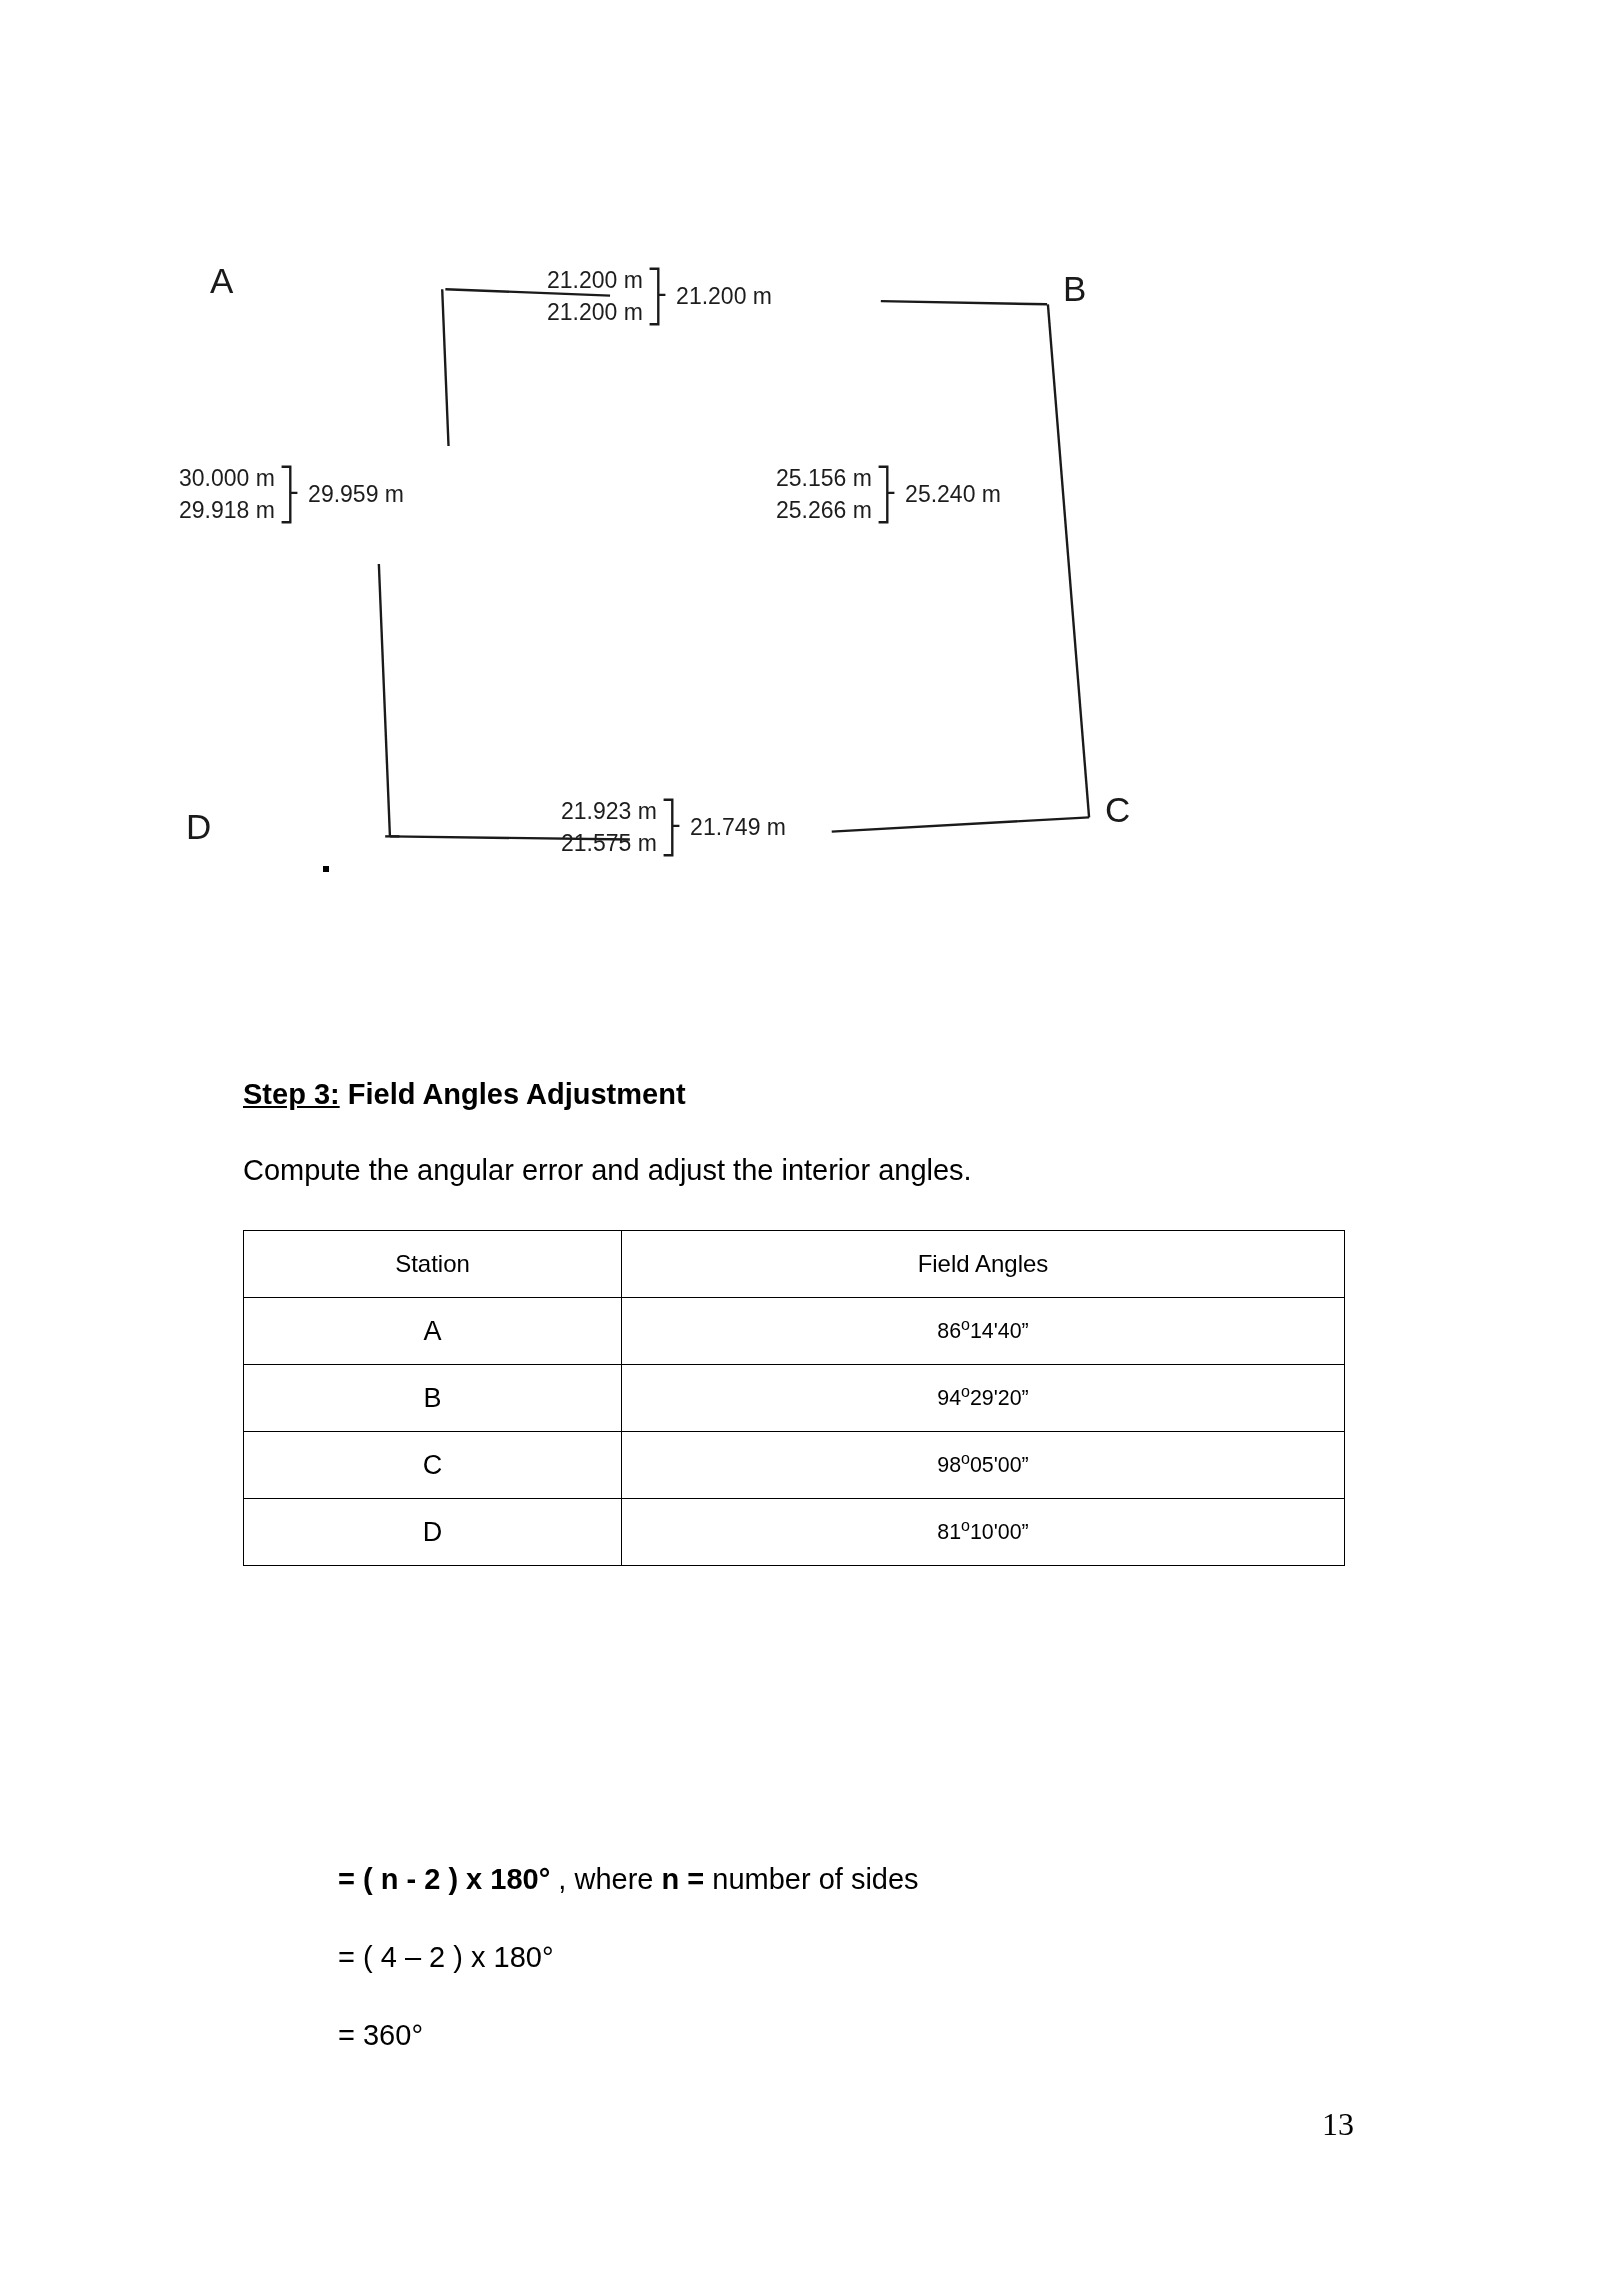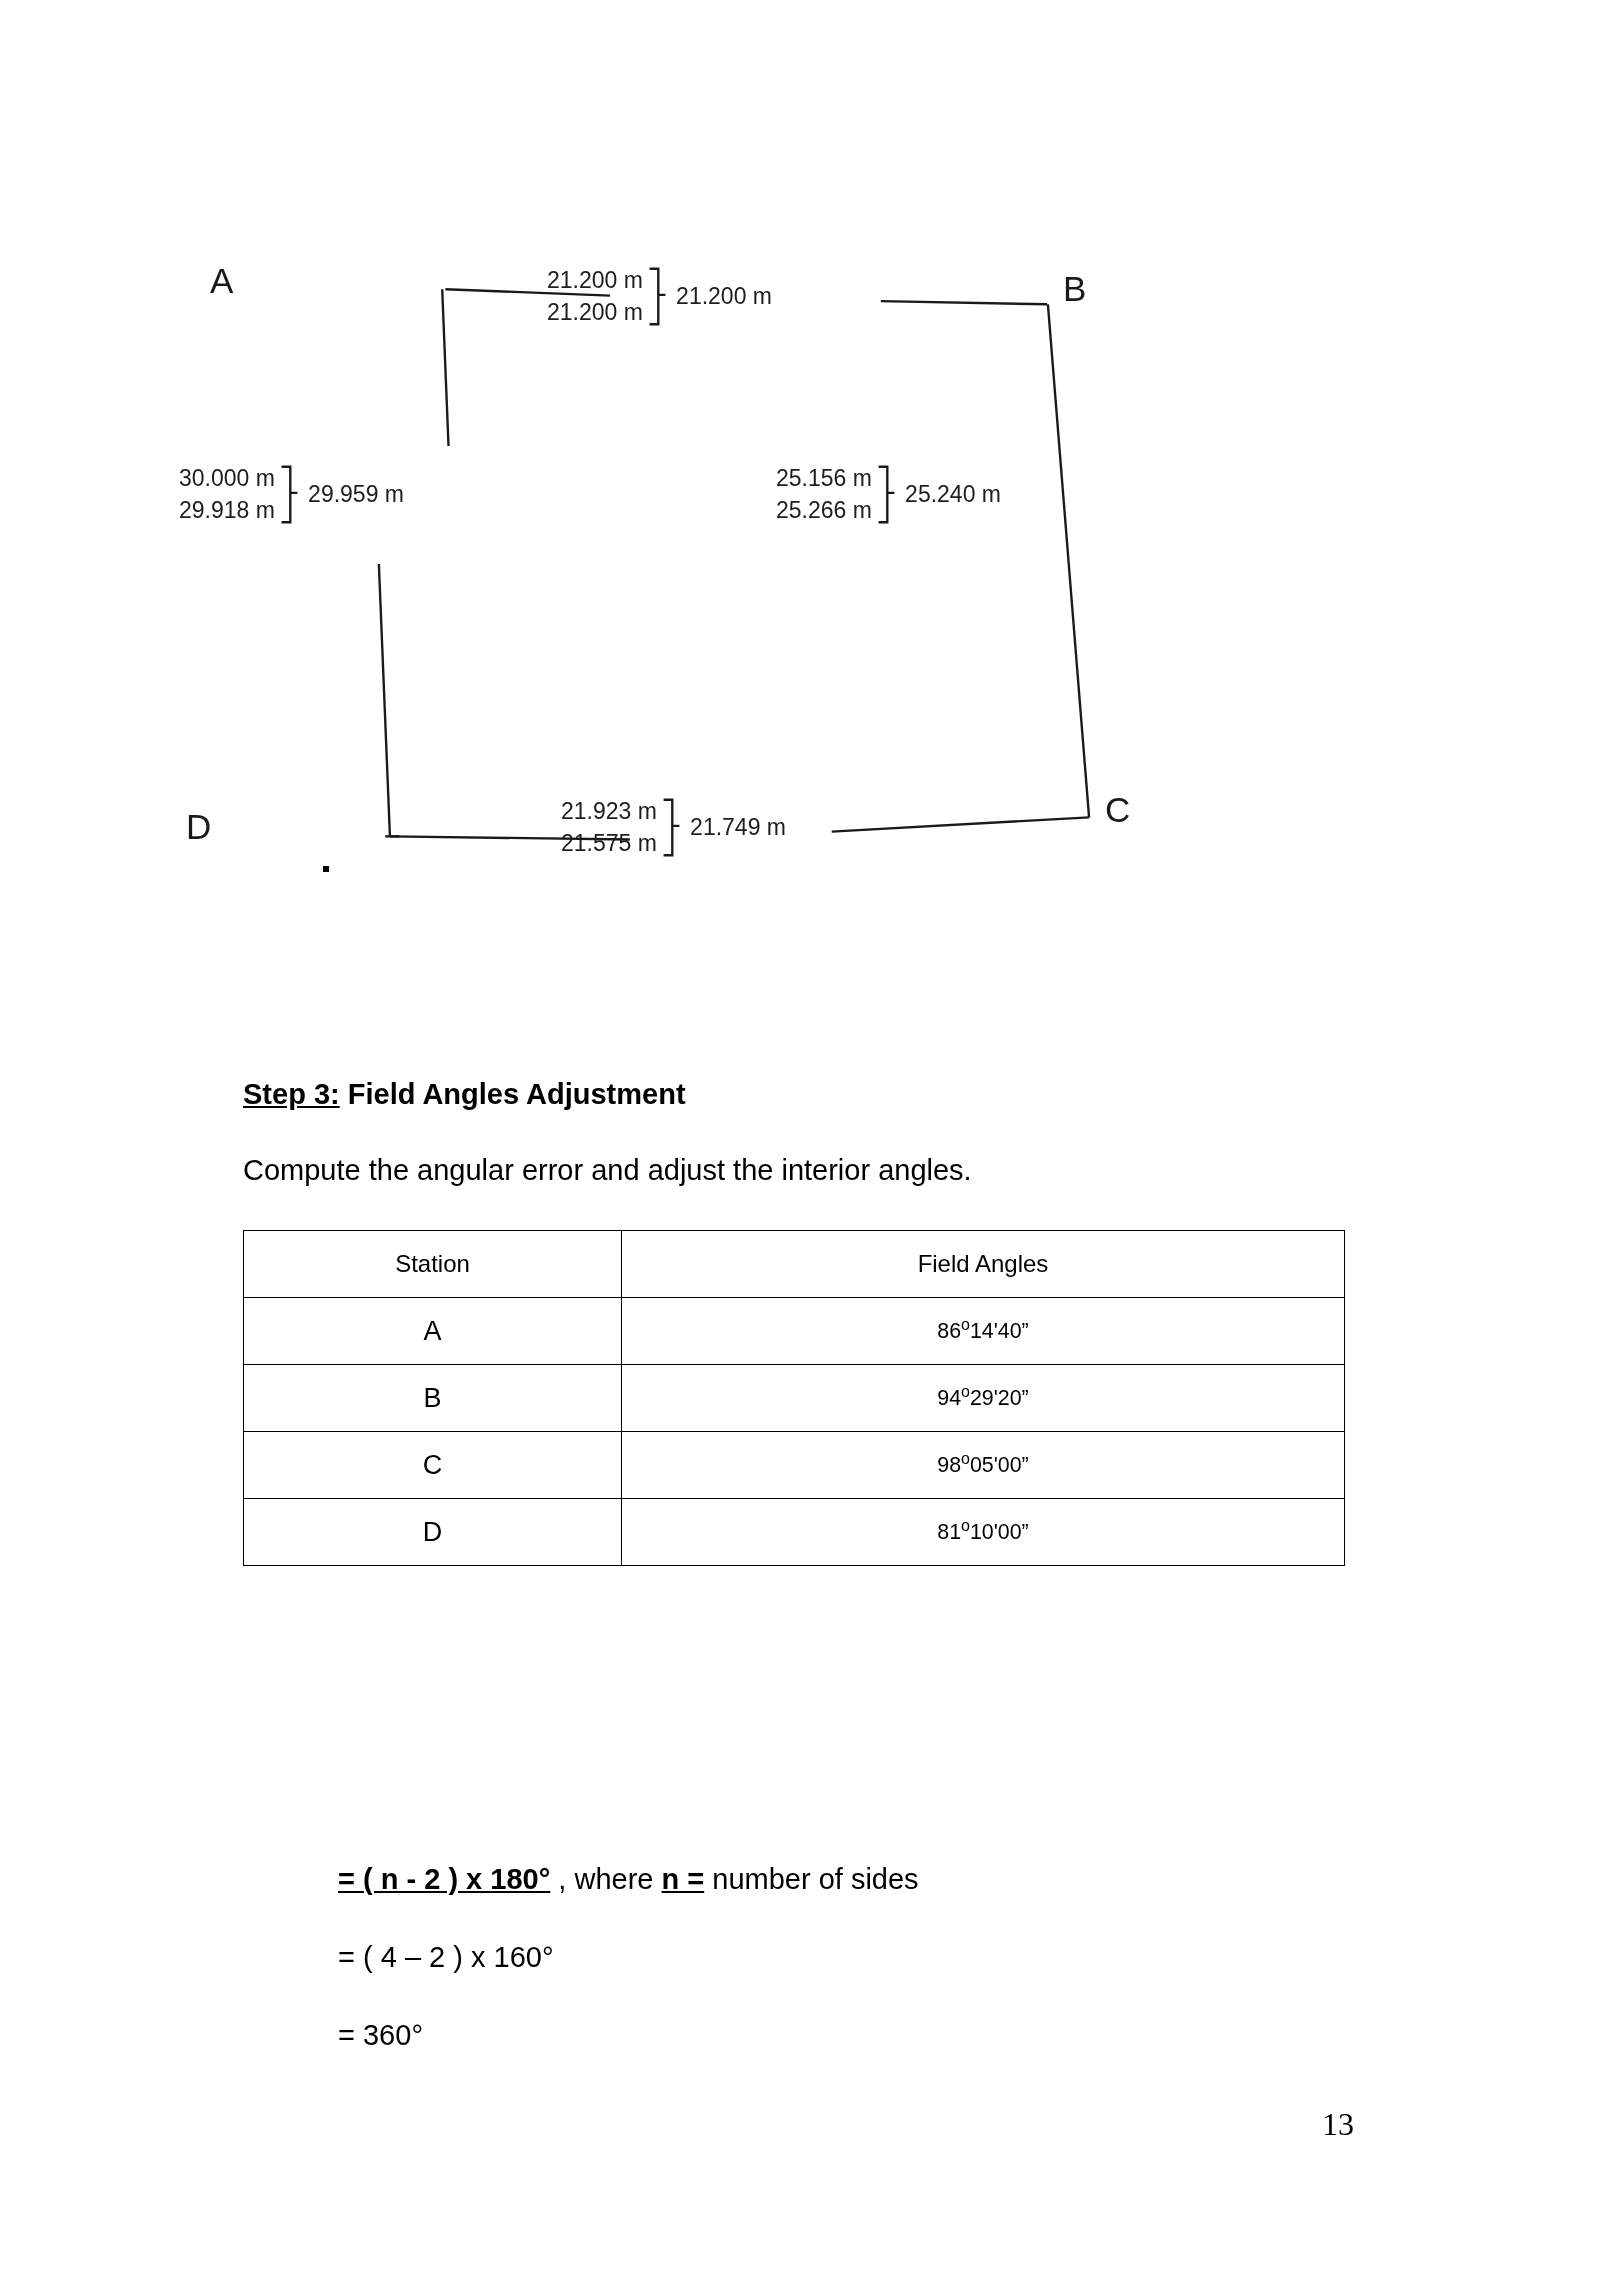--- a/index.html
+++ b/index.html
@@ -91,21 +91,21 @@
   .heading .u { text-decoration: underline; }
 
   .para {
     position: absolute;
     left: 243px;
     font-size: 29px;
     color: #000;
     white-space: nowrap;
   }
   .para.indent { left: 338px; }
-  .para b { font-weight: bold; text-decoration: underline; }
+  .para b { font-weight: bold; }
 
   
   .tbl {
     position: absolute;
     left: 243px;
     top: 1230px;
     width: 1101px;
     border-collapse: collapse;
     table-layout: fixed;
   }
@@ -265,20 +265,20 @@
         <td class="angle"><span>81</span><span class="deg">o</span><span>10'00”</span></td>
       </tr>
     </tbody>
   </table>
 
 
   <div class="para indent" style="top:1863px;">
     <b>= ( n - 2 ) x 180°</b><span> , where </span><b>n =</b><span> number of sides</span>
   </div>
 
-  <div class="para indent" style="top:1941px;">= ( 4 – 2 ) x 160°</div>
+  <div class="para indent" style="top:1941px;">= ( 4 – 2 ) x 180°</div>
 
   <div class="para indent" style="top:2019px;">= 360°</div>
 
   <div class="page-number">13</div>
 
 </div>
 
 
 </body></html>

